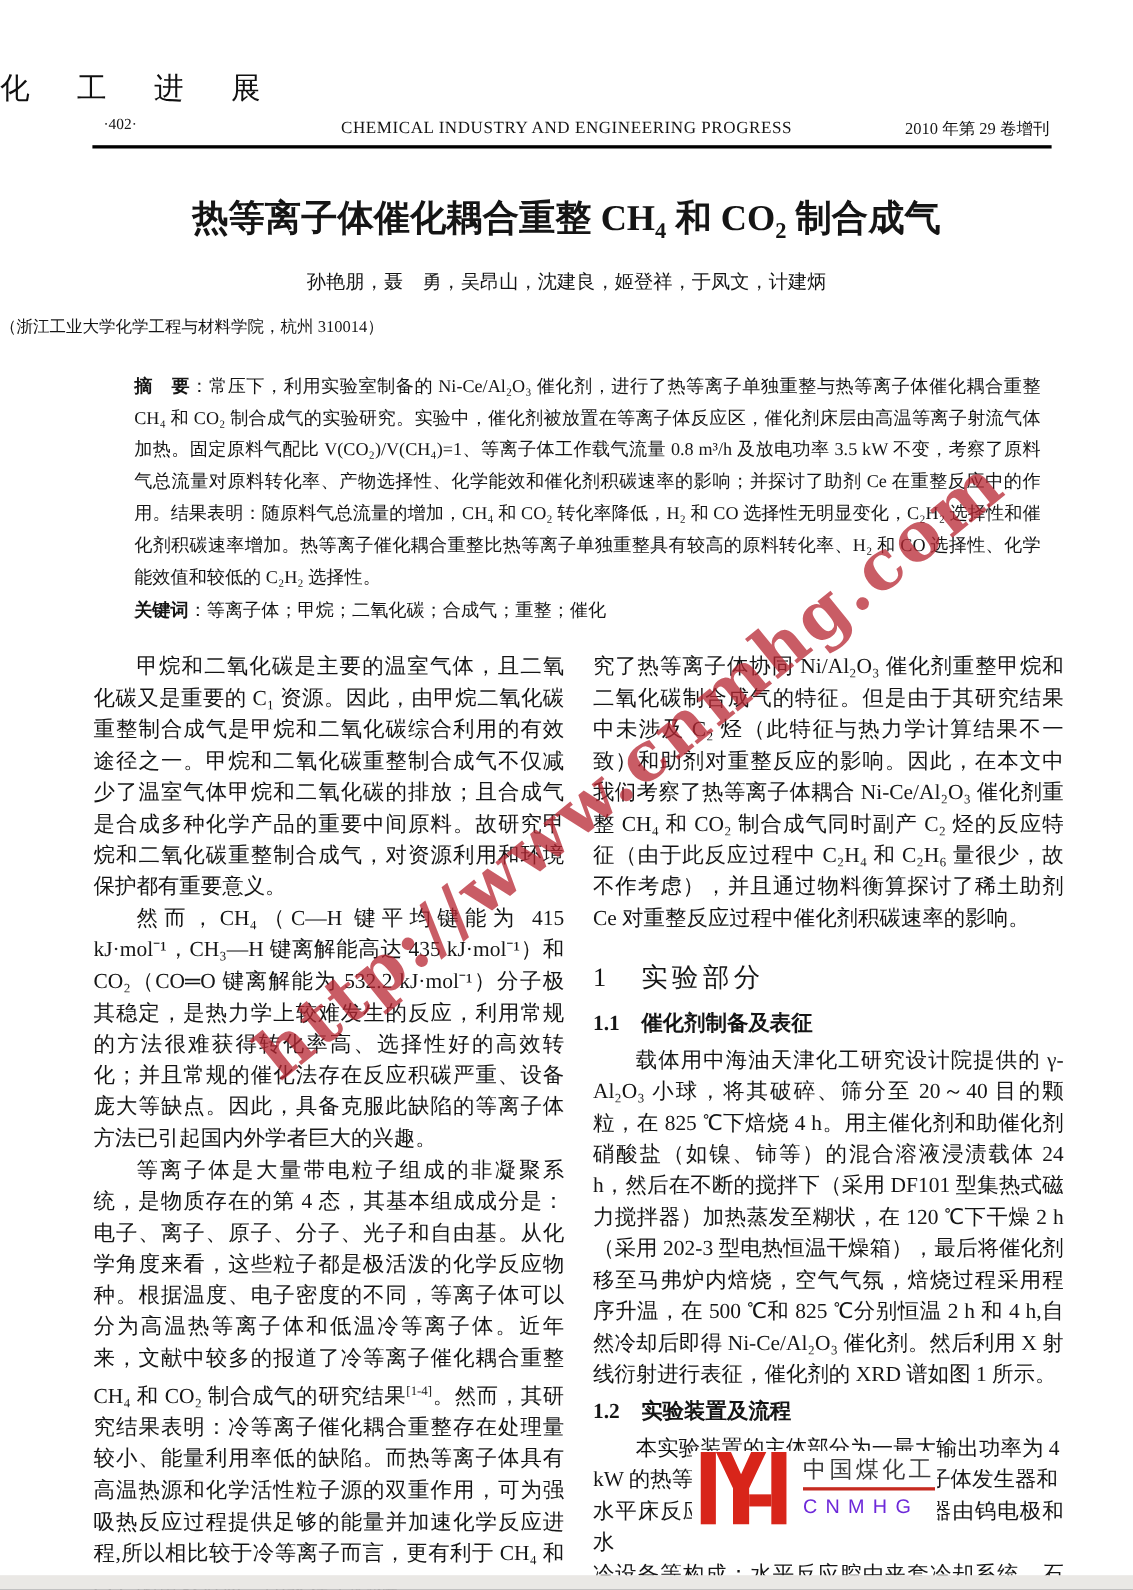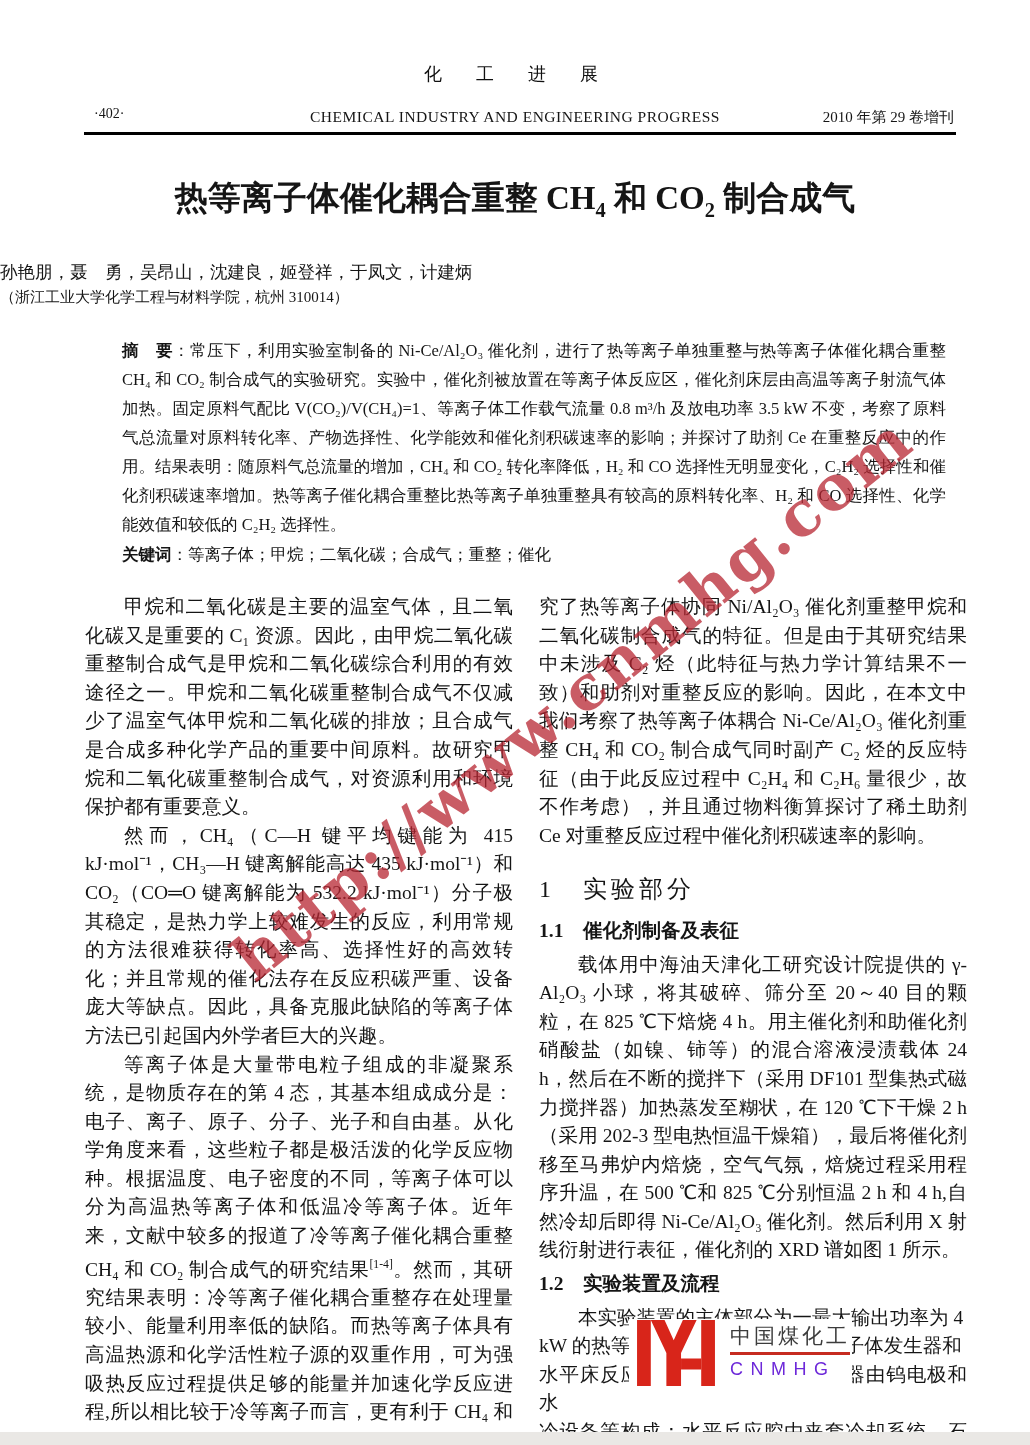--- a/index.html
+++ b/index.html
@@ -2,32 +2,32 @@
 <html><head>
 <meta charset="utf-8">
 <style>
   html,body { margin:0; padding:0; background:#888; }
   .page {
     position:relative; width:1030px; height:1445px; margin:0 auto;
     background:#ffffff; overflow:hidden;
     font-family:"Liberation Serif", serif; color:#151515;
   }
   
-  .journal-cn { position:absolute; top:62px; left:0; width:100%; text-align:center;
-    font-size:18px; letter-spacing:8px; color:#101010; }
+  .journal-cn { position:absolute; top:62px; left:0; width:100%; 
+    font-size:27px; letter-spacing:8px; color:#101010; }
   .page-no { position:absolute; top:106px; left:94px; font-size:14px; }
   .journal-en { position:absolute; top:108px; left:0; width:100%; text-align:center;
     font-size:15.5px; font-weight:normal; letter-spacing:0.5px; }
   .issue { position:absolute; top:108px; right:76px; font-size:15px; }
   .head-rule { position:absolute; top:132px; left:84px; right:74px; height:3px; background:#000; }
   
   .title { position:absolute; top:176px; left:0; width:100%; text-align:center;
     font-size:33px; font-weight:bold; margin:0; }
   .title sub { font-size:0.62em; }
-  .authors { position:absolute; top:260px; left:0; width:100%; font-size:17.5px; }
+  .authors { position:absolute; top:244px; left:0; width:100%; text-align:center; font-size:17.5px; }
   .affil { position:absolute; top:288px; left:0; width:100%; text-align:left; font-size:15px; }
   
   .abstract { position:absolute; top:336px; left:122px; right:84px;
     font-size:16.5px; line-height:29px; text-align:justify; }
   .abstract .lbl { font-weight:bold; }
   .kw { margin-top:1px; }
   
   .columns { position:absolute; top:593px; left:85px; width:882px; height:852px;
     display:flex; gap:26px; overflow:hidden; }
   .col { width:428px; font-size:19.5px; line-height:28.6px; text-align:justify; }

